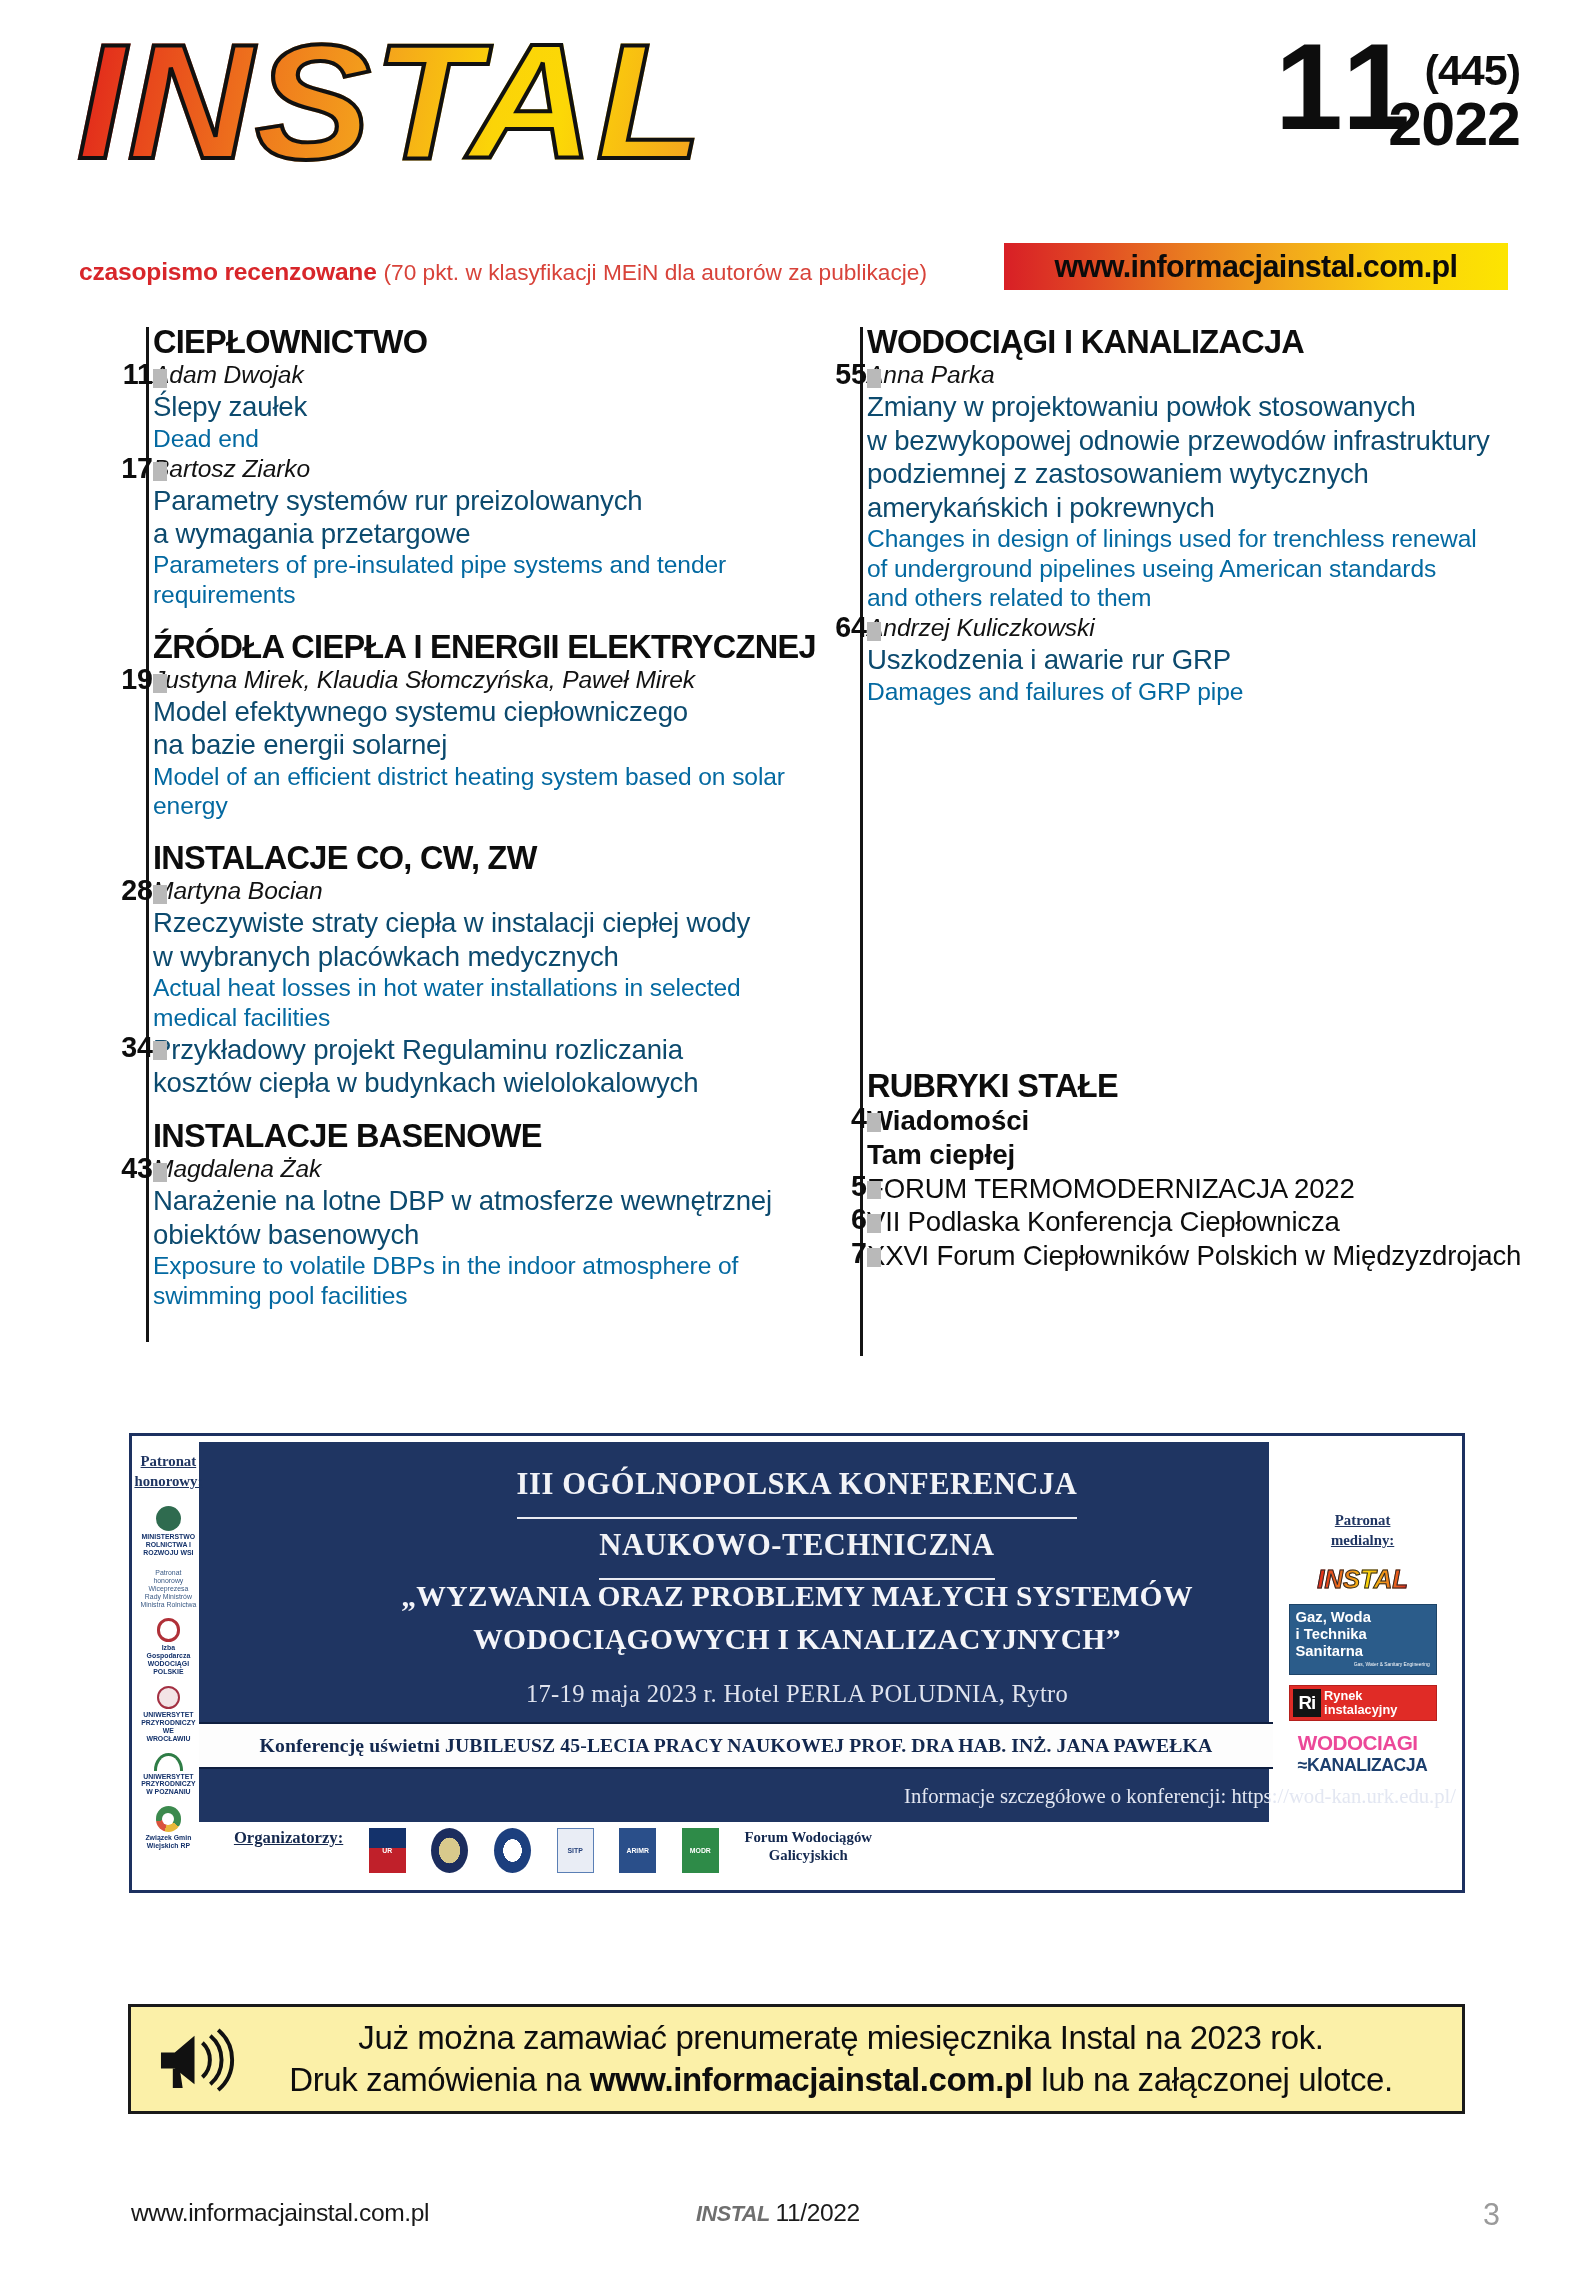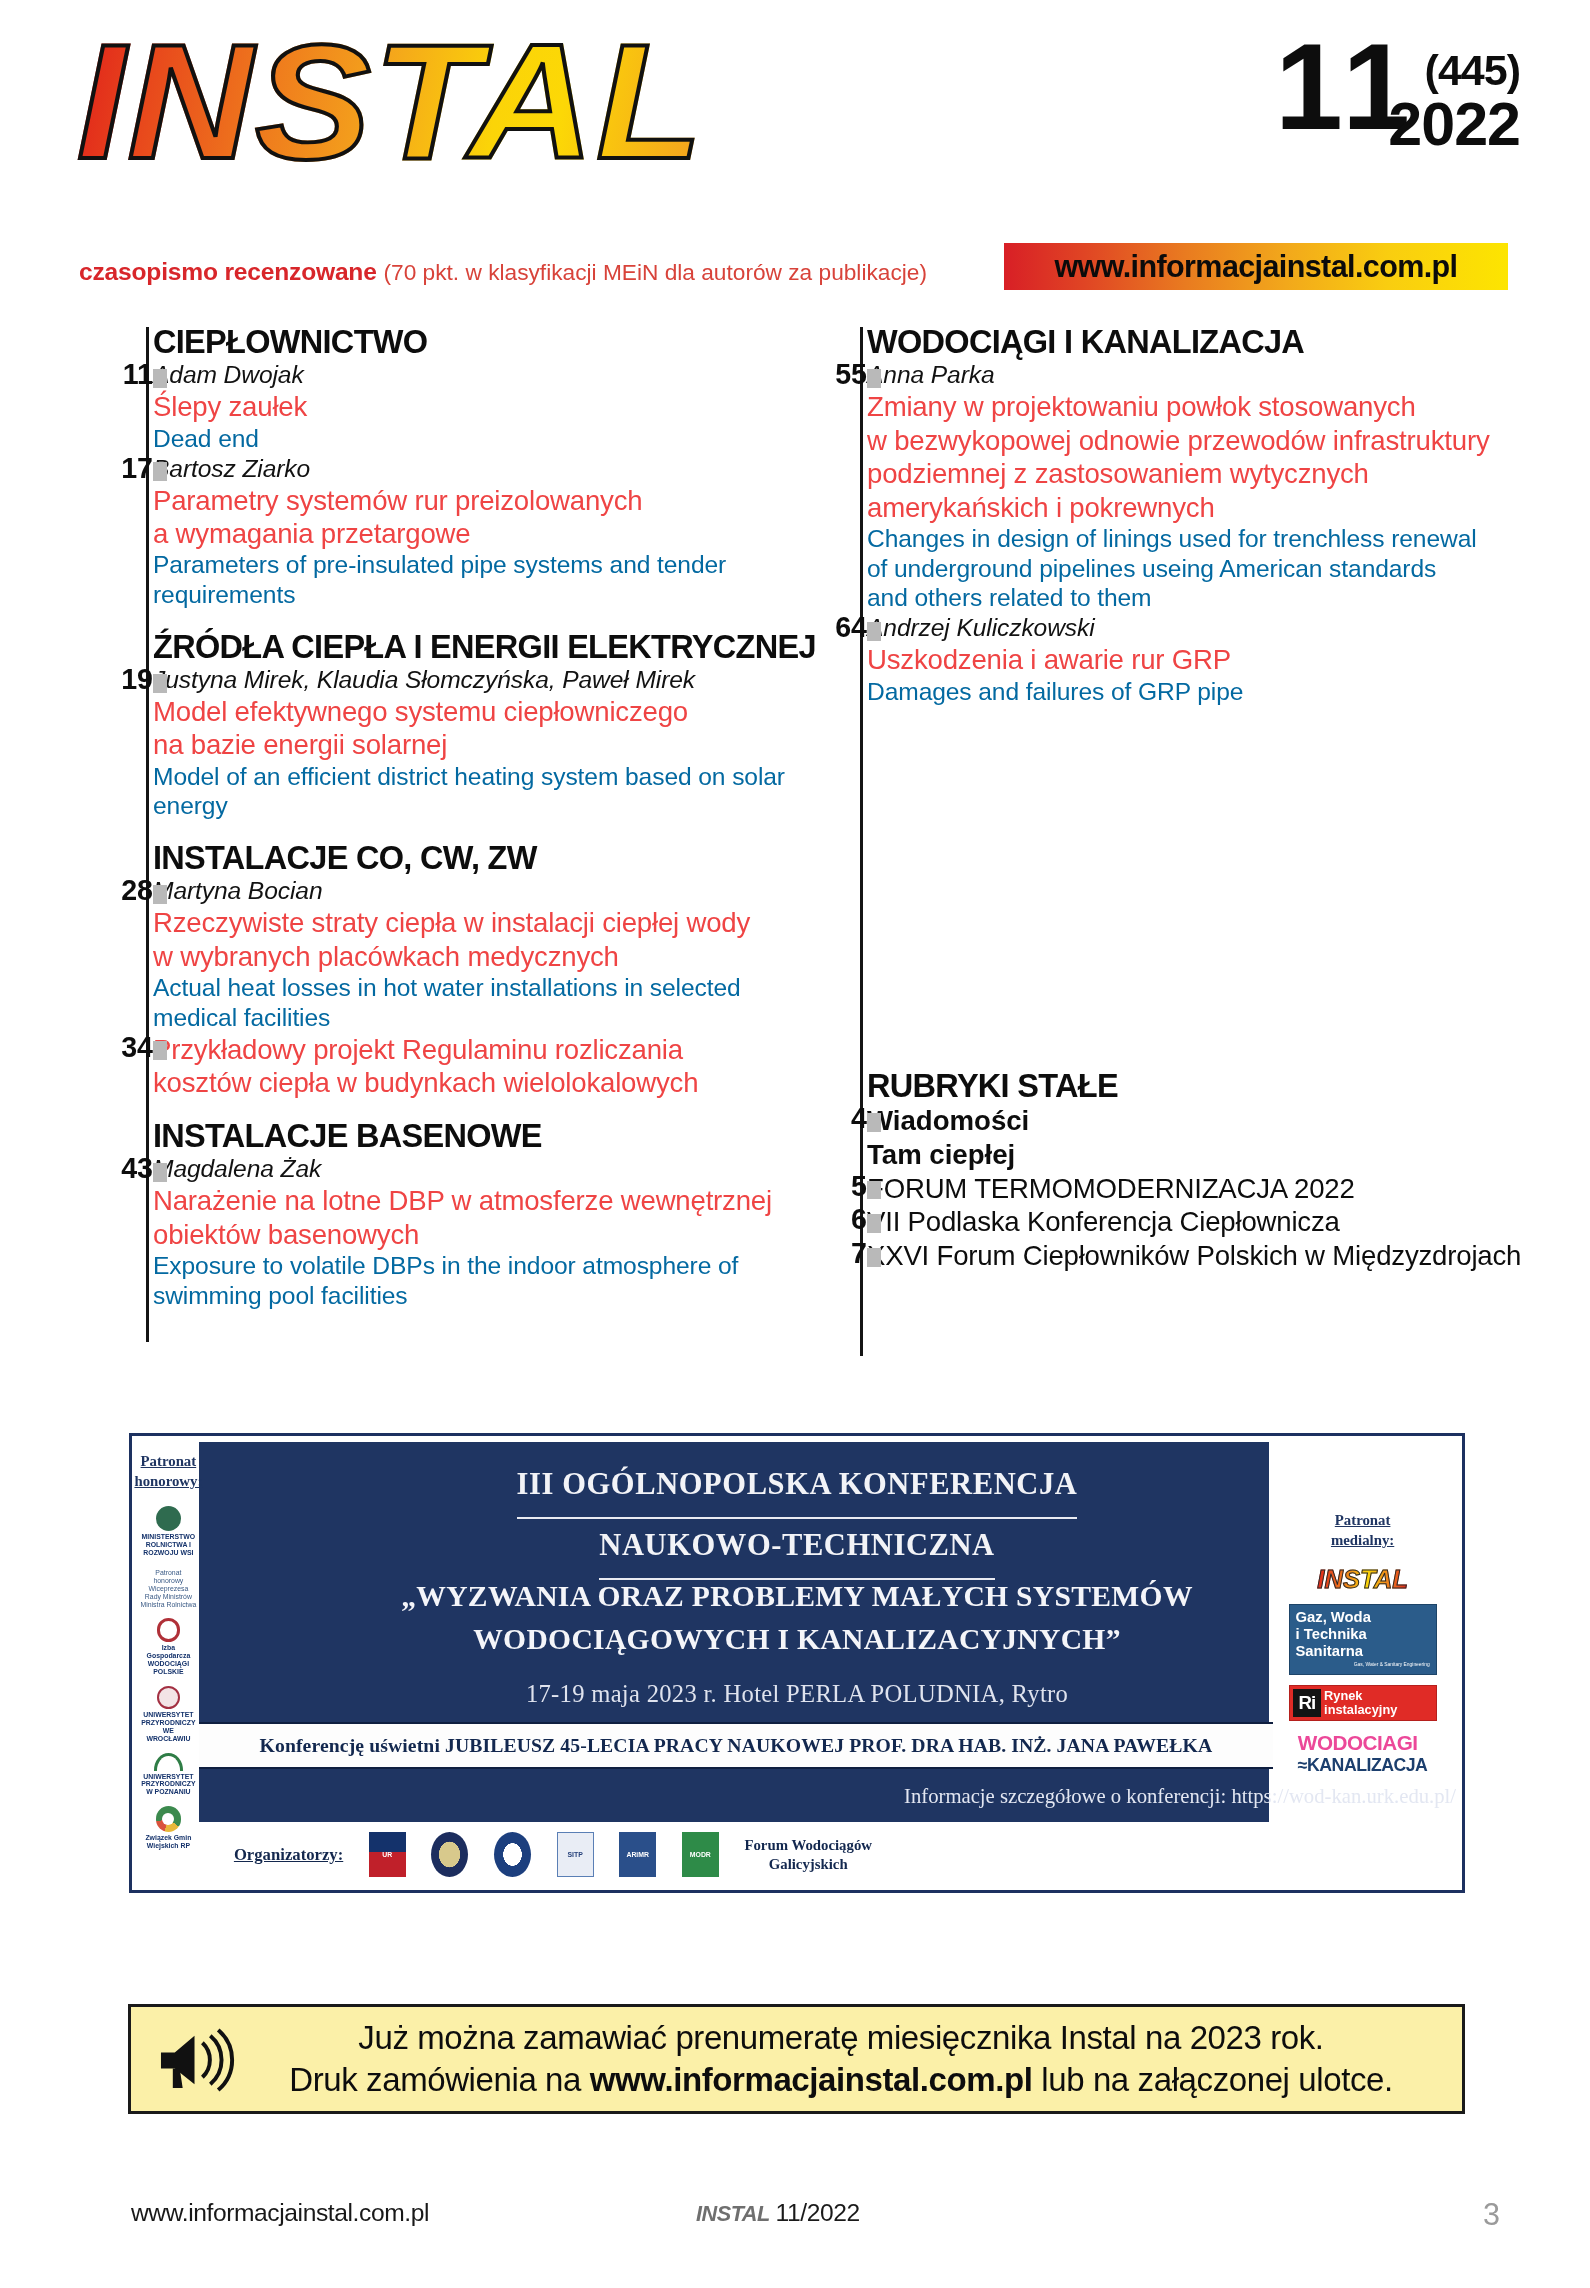--- a/index.html
+++ b/index.html
@@ -202,21 +202,21 @@
 
   .author {
     font-size: 24.6px;
     font-style: italic;
     color: #121212;
     line-height: 1.22;
     letter-spacing: -0.1px;
   }
   .title-pl {
     font-size: 27.6px;
-    color: #ef4444;
+    color: #0c4a6e;
     line-height: 1.21;
     letter-spacing: -0.2px;
   }
   .title-en {
     font-size: 24.6px;
     color: #0369a1;
     line-height: 1.21;
     letter-spacing: -0.1px;
   }
   .rubryka-bold {
@@ -382,21 +382,21 @@
     font-size: 20.7px;
   }
 
   .ad-organizers {
     position: absolute;
     left: 61px;
     top: 386px;
     width: 1074px;
     height: 54px;
     display: flex;
-    align-items: center;
+    align-items: flex-start;
     gap: 25.6px;
     padding-left: 35px;
   }
   .org-label {
     font-family: "Liberation Serif", serif;
     font-size: 16.7px;
     font-weight: bold;
     color: #14284e;
     text-decoration: underline;
     white-space: nowrap;

